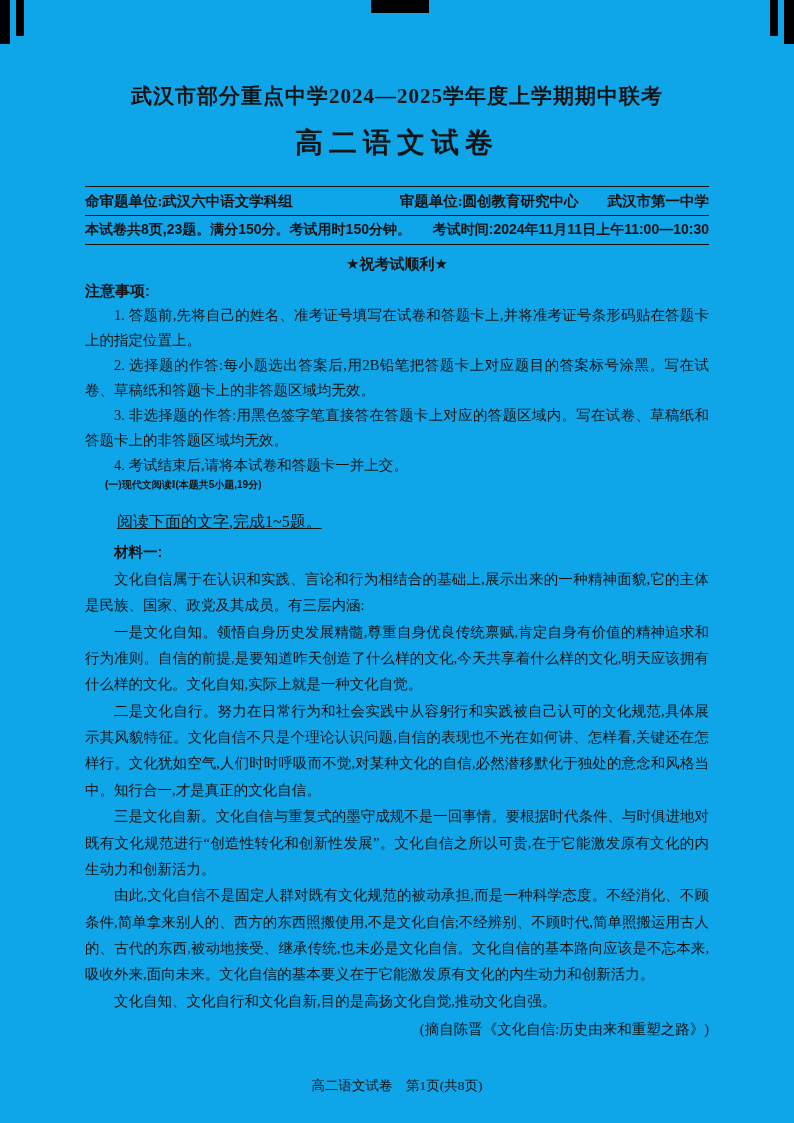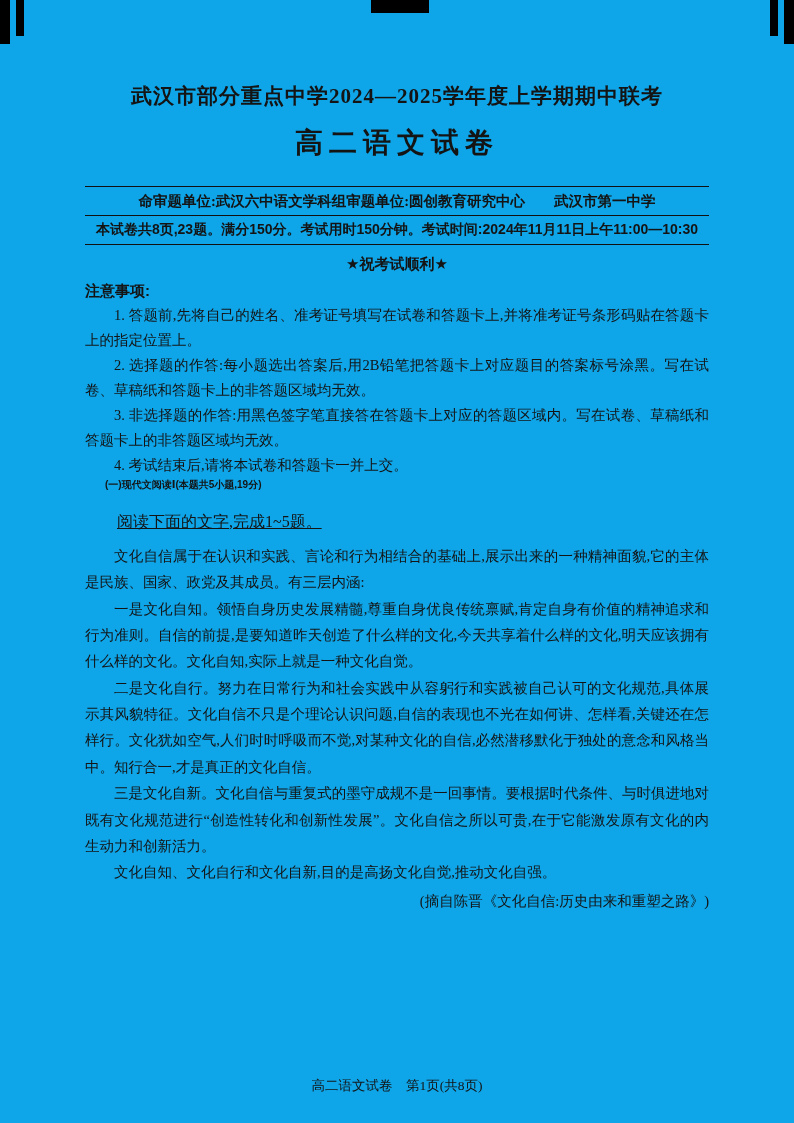--- a/index.html
+++ b/index.html
@@ -32,21 +32,21 @@
   .paper-title {
     margin: 14px 0 24px 0;
     text-align: center;
     font-size: 28px;
     font-weight: 700;
     letter-spacing: 6px;
   }
   .rule { border-top: 1.6px solid #111; height: 0; }
   .info-row {
     display: flex;
-    justify-content: center;
+    justify-content: space-between;
     align-items: center;
     height: 28px;
     font-size: 14.5px;
   }
   .info-row.kai  { font-weight: 600; }
   .info-row.hei  { font-weight: 700; font-family: "Liberation Sans", "DejaVu Sans", sans-serif; font-size: 14px; }
 
   .blessing {
     text-align: center;
     font-weight: 700;
@@ -147,25 +147,27 @@
     <div class="blessing">★祝考试顺利★</div>
 
     <div class="notice-label">注意事项:</div>
     <p class="notice">1. 答题前,先将自己的姓名、准考证号填写在试卷和答题卡上,并将准考证号条形码贴在答题卡上的指定位置上。</p>
     <p class="notice">2. 选择题的作答:每小题选出答案后,用2B铅笔把答题卡上对应题目的答案标号涂黑。写在试卷、草稿纸和答题卡上的非答题区域均无效。</p>
     <p class="notice">3. 非选择题的作答:用黑色签字笔直接答在答题卡上对应的答题区域内。写在试卷、草稿纸和答题卡上的非答题区域均无效。</p>
     <p class="notice">4. 考试结束后,请将本试卷和答题卡一并上交。</p>
 
     <h4 class="subsection-heading">(一)现代文阅读Ⅰ(本题共5小题,19分)</h4>
     <p class="instruction">阅读下面的文字,完成1~5题。</p>
+    <p class="material-label">材料一:</p>
 
     <p class="body-para">文化自信属于在认识和实践、言论和行为相结合的基础上,展示出来的一种精神面貌,它的主体是民族、国家、政党及其成员。有三层内涵:</p>
     <p class="body-para">一是文化自知。领悟自身历史发展精髓,尊重自身优良传统禀赋,肯定自身有价值的精神追求和行为准则。自信的前提,是要知道昨天创造了什么样的文化,今天共享着什么样的文化,明天应该拥有什么样的文化。文化自知,实际上就是一种文化自觉。</p>
     <p class="body-para">二是文化自行。努力在日常行为和社会实践中从容躬行和实践被自己认可的文化规范,具体展示其风貌特征。文化自信不只是个理论认识问题,自信的表现也不光在如何讲、怎样看,关键还在怎样行。文化犹如空气,人们时时呼吸而不觉,对某种文化的自信,必然潜移默化于独处的意念和风格当中。知行合一,才是真正的文化自信。</p>
     <p class="body-para">三是文化自新。文化自信与重复式的墨守成规不是一回事情。要根据时代条件、与时俱进地对既有文化规范进行“创造性转化和创新性发展”。文化自信之所以可贵,在于它能激发原有文化的内生动力和创新活力。</p>
+    <p class="body-para">由此,文化自信不是固定人群对既有文化规范的被动承担,而是一种科学态度。不经消化、不顾条件,简单拿来别人的、西方的东西照搬使用,不是文化自信;不经辨别、不顾时代,简单照搬运用古人的、古代的东西,被动地接受、继承传统,也未必是文化自信。文化自信的基本路向应该是不忘本来,吸收外来,面向未来。文化自信的基本要义在于它能激发原有文化的内生动力和创新活力。</p>
     <p class="body-para">文化自知、文化自行和文化自新,目的是高扬文化自觉,推动文化自强。</p>
 
     <p class="attribution">(摘自陈晋《文化自信:历史由来和重塑之路》)</p>
 
   </div>
 
   <div class="page-footer">高二语文试卷　第1页(共8页)</div>
 
 </div>
 

